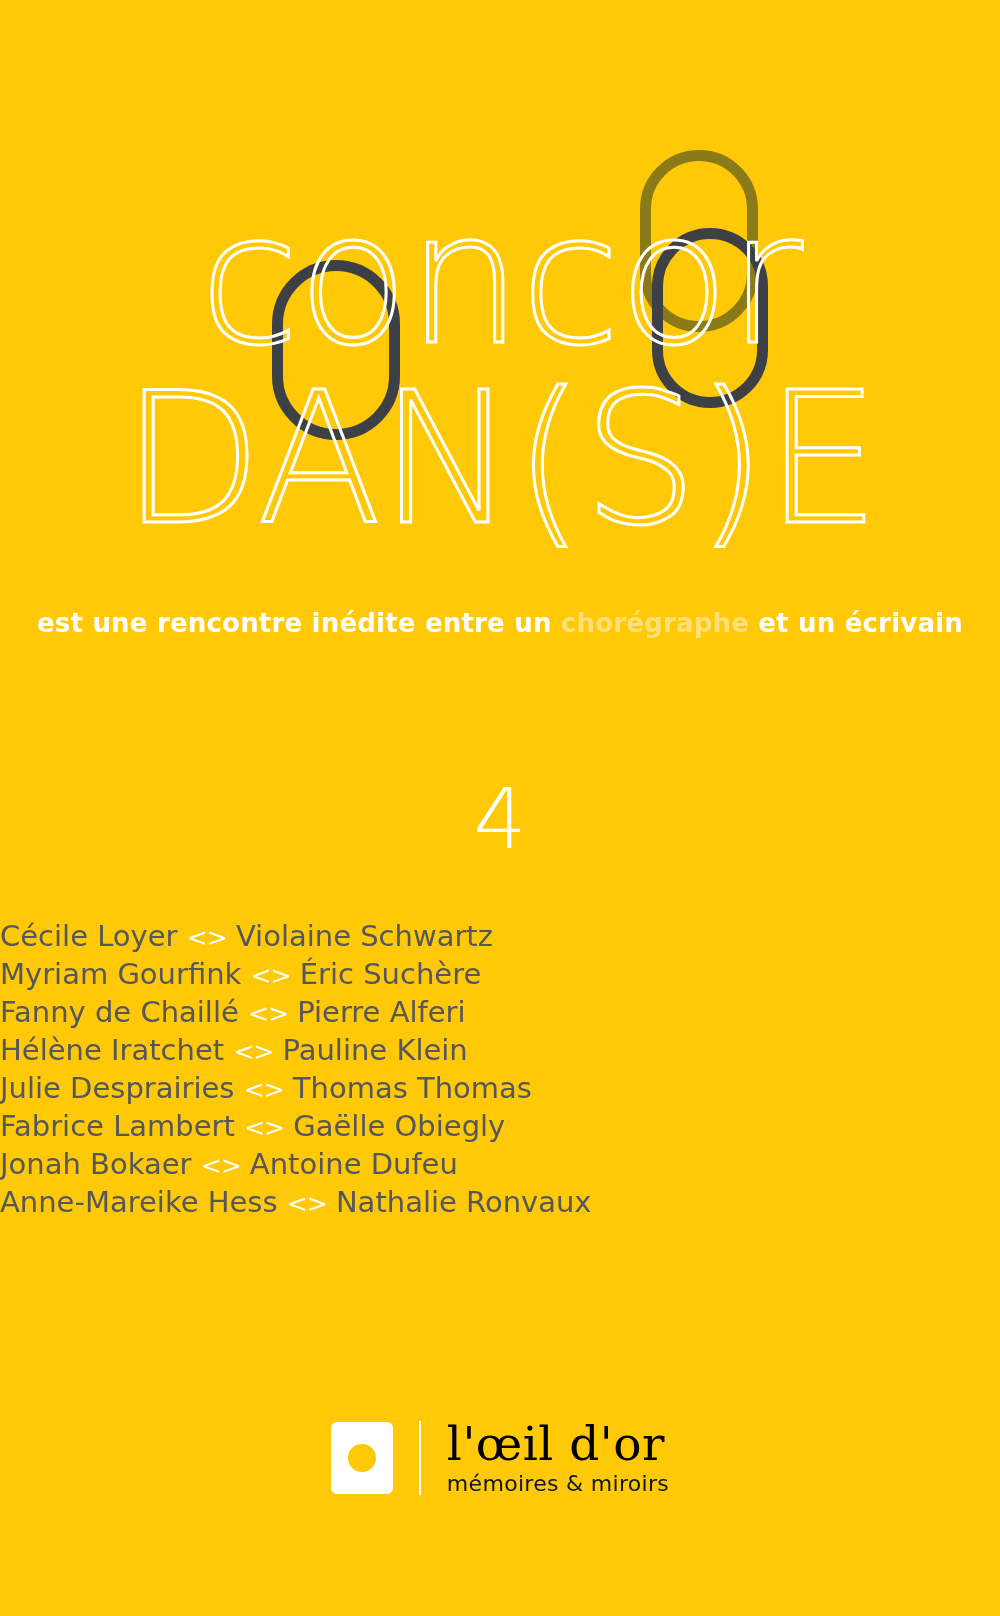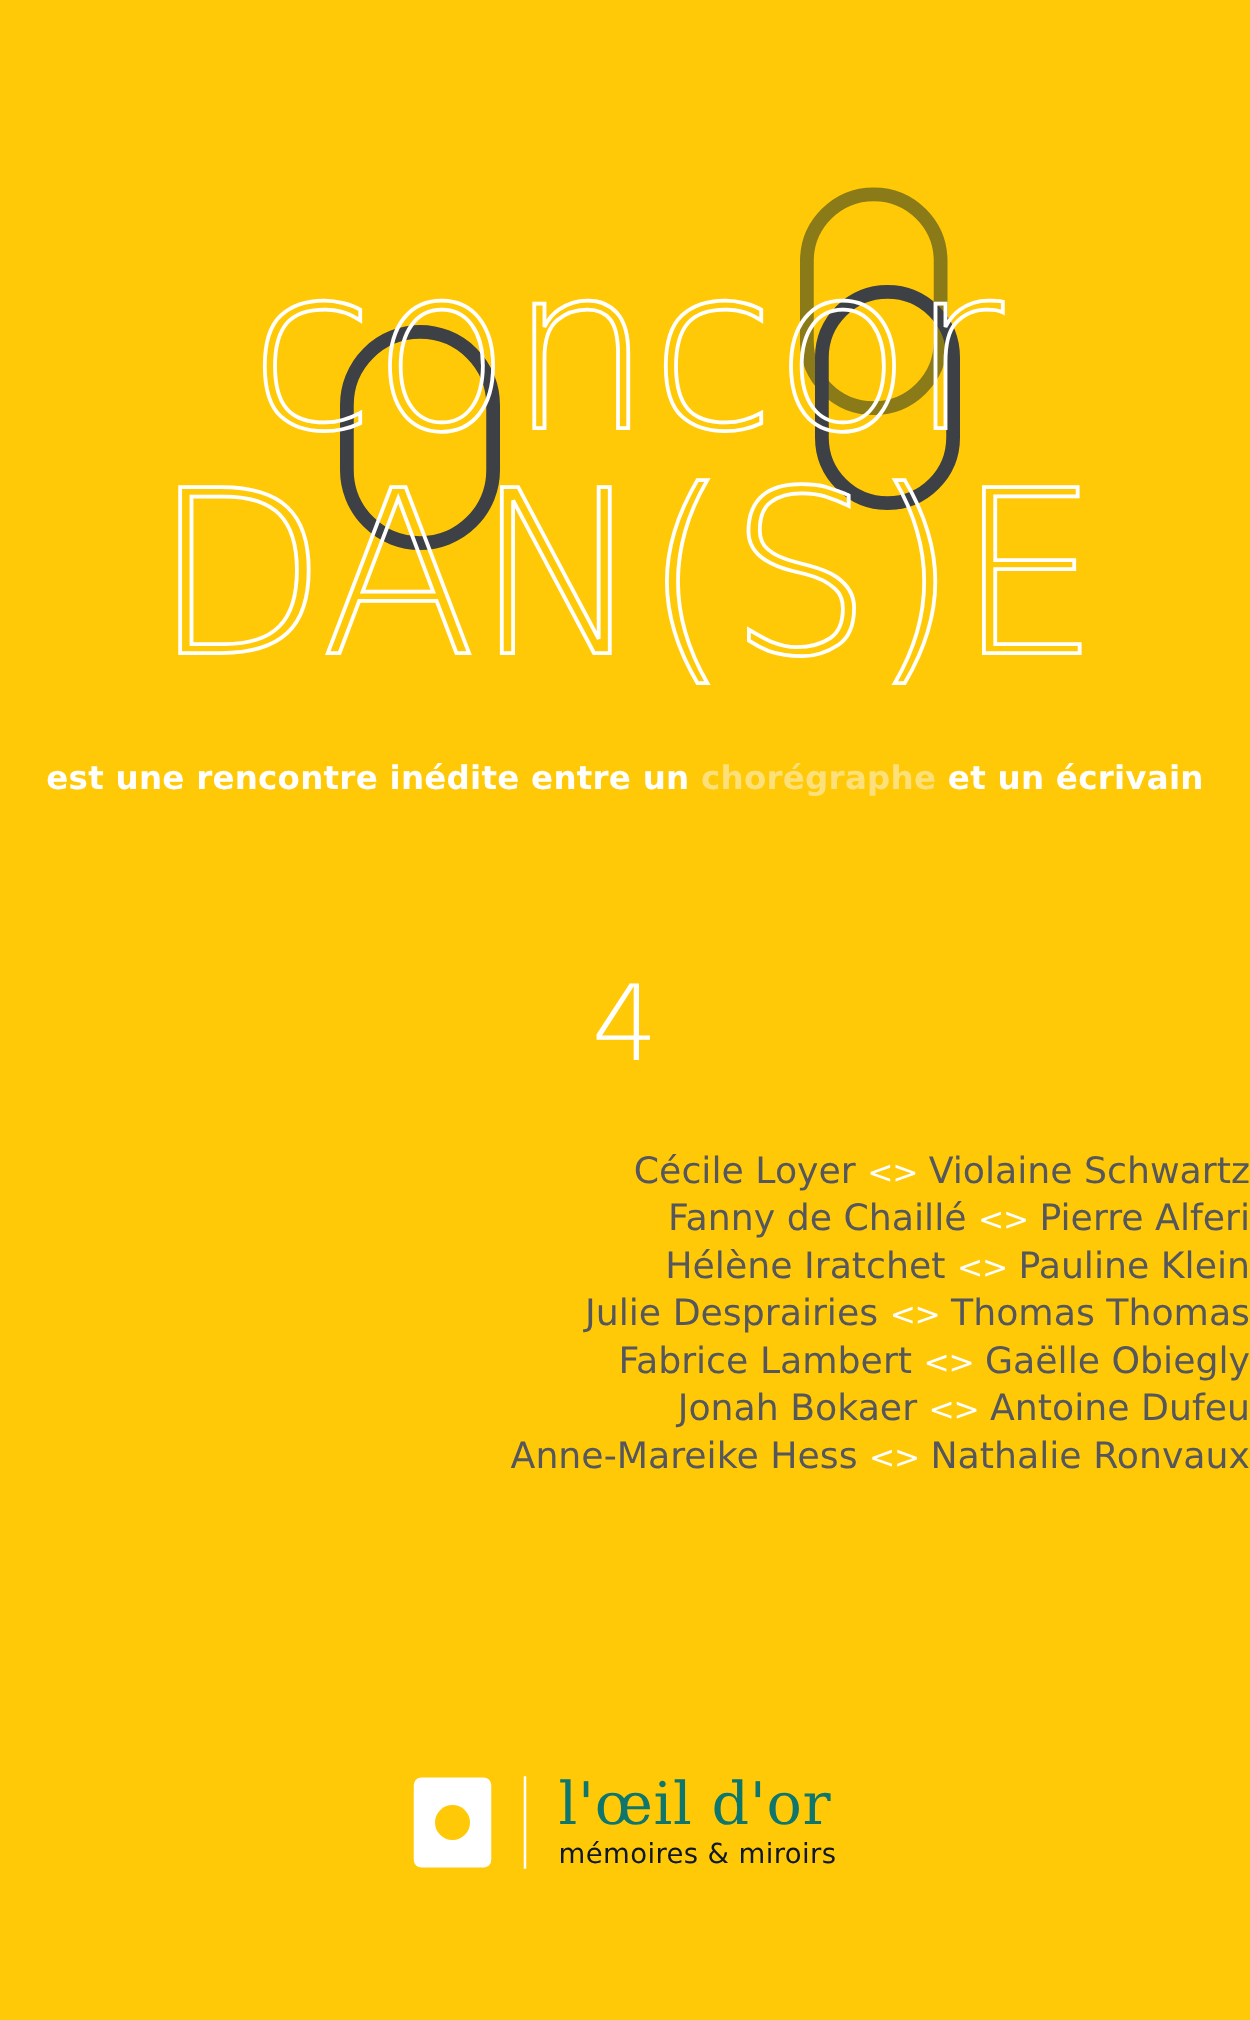--- a/index.html
+++ b/index.html
@@ -99,21 +99,21 @@
 
   
   .pairings {
     position: absolute;
     left: 0;
     top: 918px;
     width: 1000px;
   }
   .pair-row {
     width: 1000px;
-    text-align: right;
+    text-align: left;
     font-size: 29px;
     line-height: 37px;
     color: #55575c;
     font-family: "DejaVu Sans", sans-serif;
     font-weight: 400;
     white-space: nowrap;
   }
   .pair-sep {
     color: #ffffff;
     font-size: 25px;
@@ -153,21 +153,21 @@
     background: #ffffff;
     margin-right: 26px;
   }
   .logo-text {
     text-align: left;
   }
   .logo-name {
     font-family: "DejaVu Serif", serif;
     font-size: 47px;
     line-height: 52px;
-    color: #0f766e;
+    color: #000000;
     letter-spacing: 0.5px;
   }
   .logo-tagline {
     font-family: "DejaVu Sans", sans-serif;
     font-size: 22px;
     line-height: 28px;
     color: #0f172a;
     letter-spacing: 0.3px;
   }
 </style>
@@ -192,20 +192,25 @@
 
   <div class="issue-number">4</div>
 
   <div class="pairings">
     <div class="pair-row">
       <span>Cécile Loyer</span>
       <span class="pair-sep">&lt;&gt;</span>
       <span>Violaine Schwartz</span>
     </div>
     <div class="pair-row">
+      <span>Myriam Gourfink</span>
+      <span class="pair-sep">&lt;&gt;</span>
+      <span>Éric Suchère</span>
+    </div>
+    <div class="pair-row">
       <span>Fanny de Chaillé</span>
       <span class="pair-sep">&lt;&gt;</span>
       <span>Pierre Alferi</span>
     </div>
     <div class="pair-row">
       <span>Hélène Iratchet</span>
       <span class="pair-sep">&lt;&gt;</span>
       <span>Pauline Klein</span>
     </div>
     <div class="pair-row">

